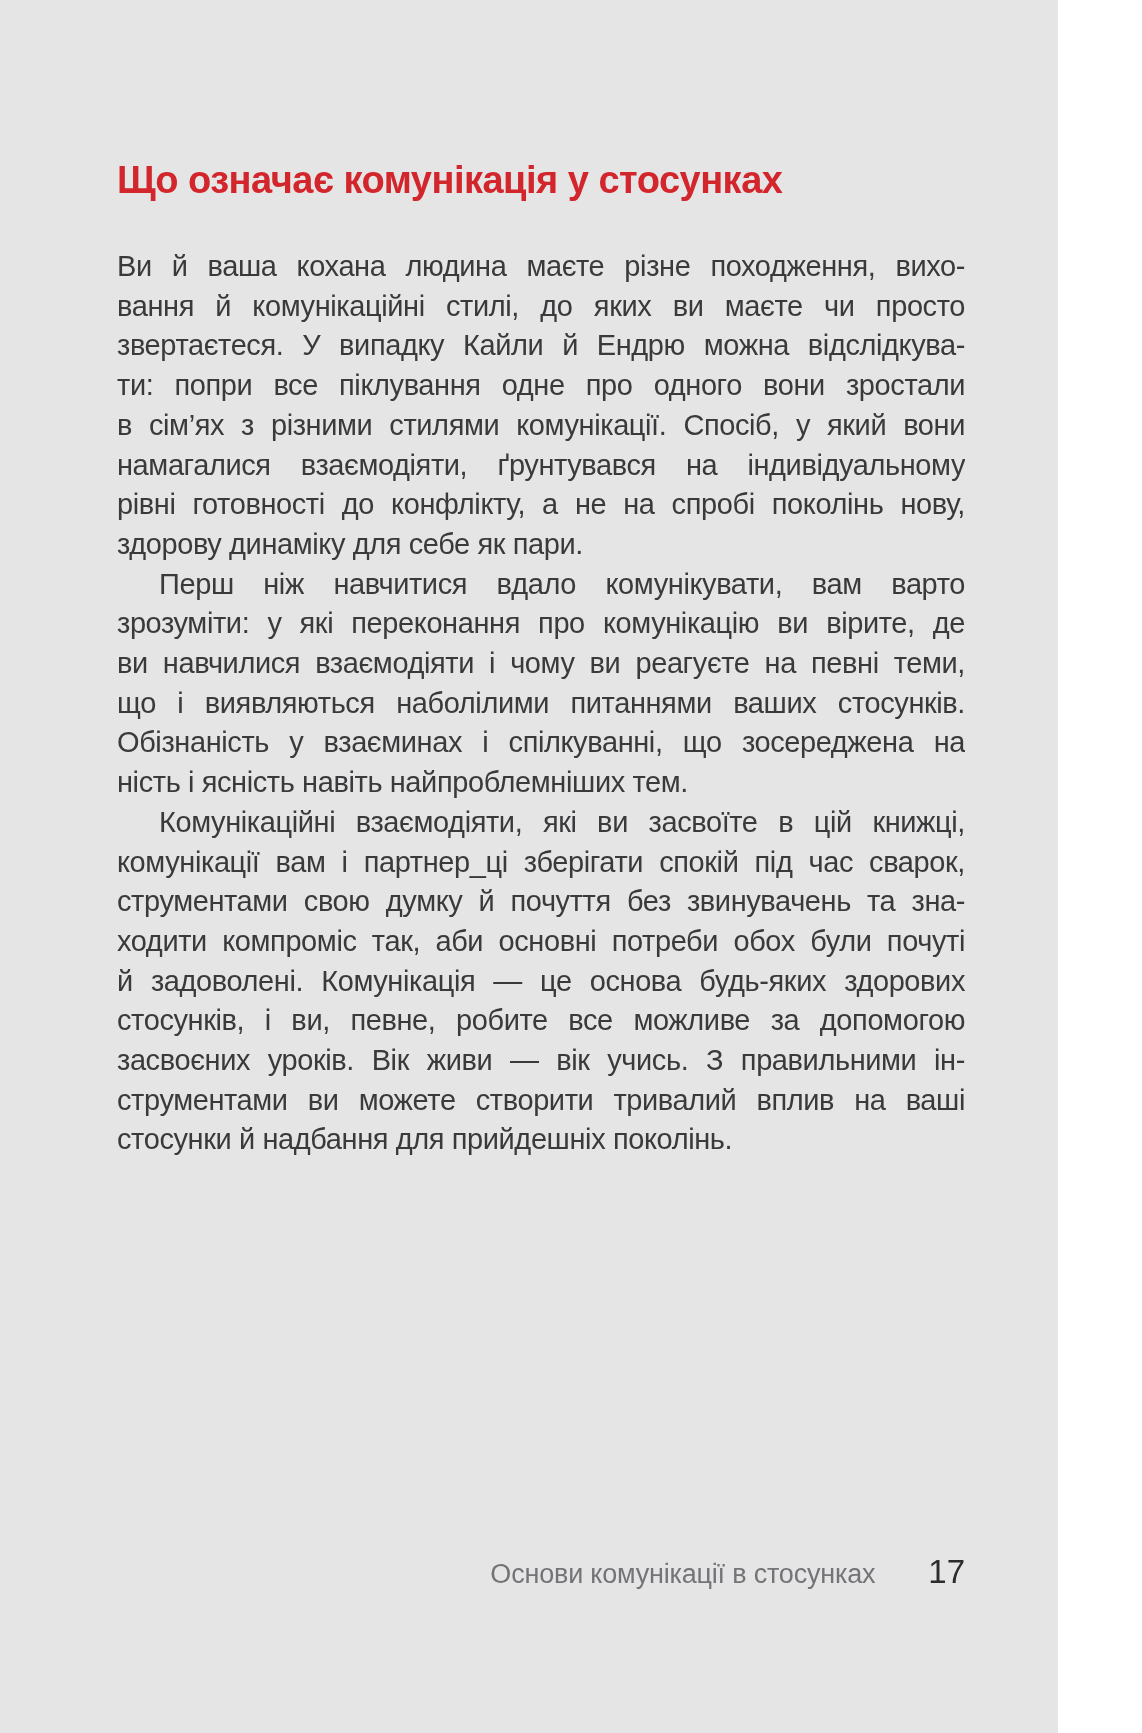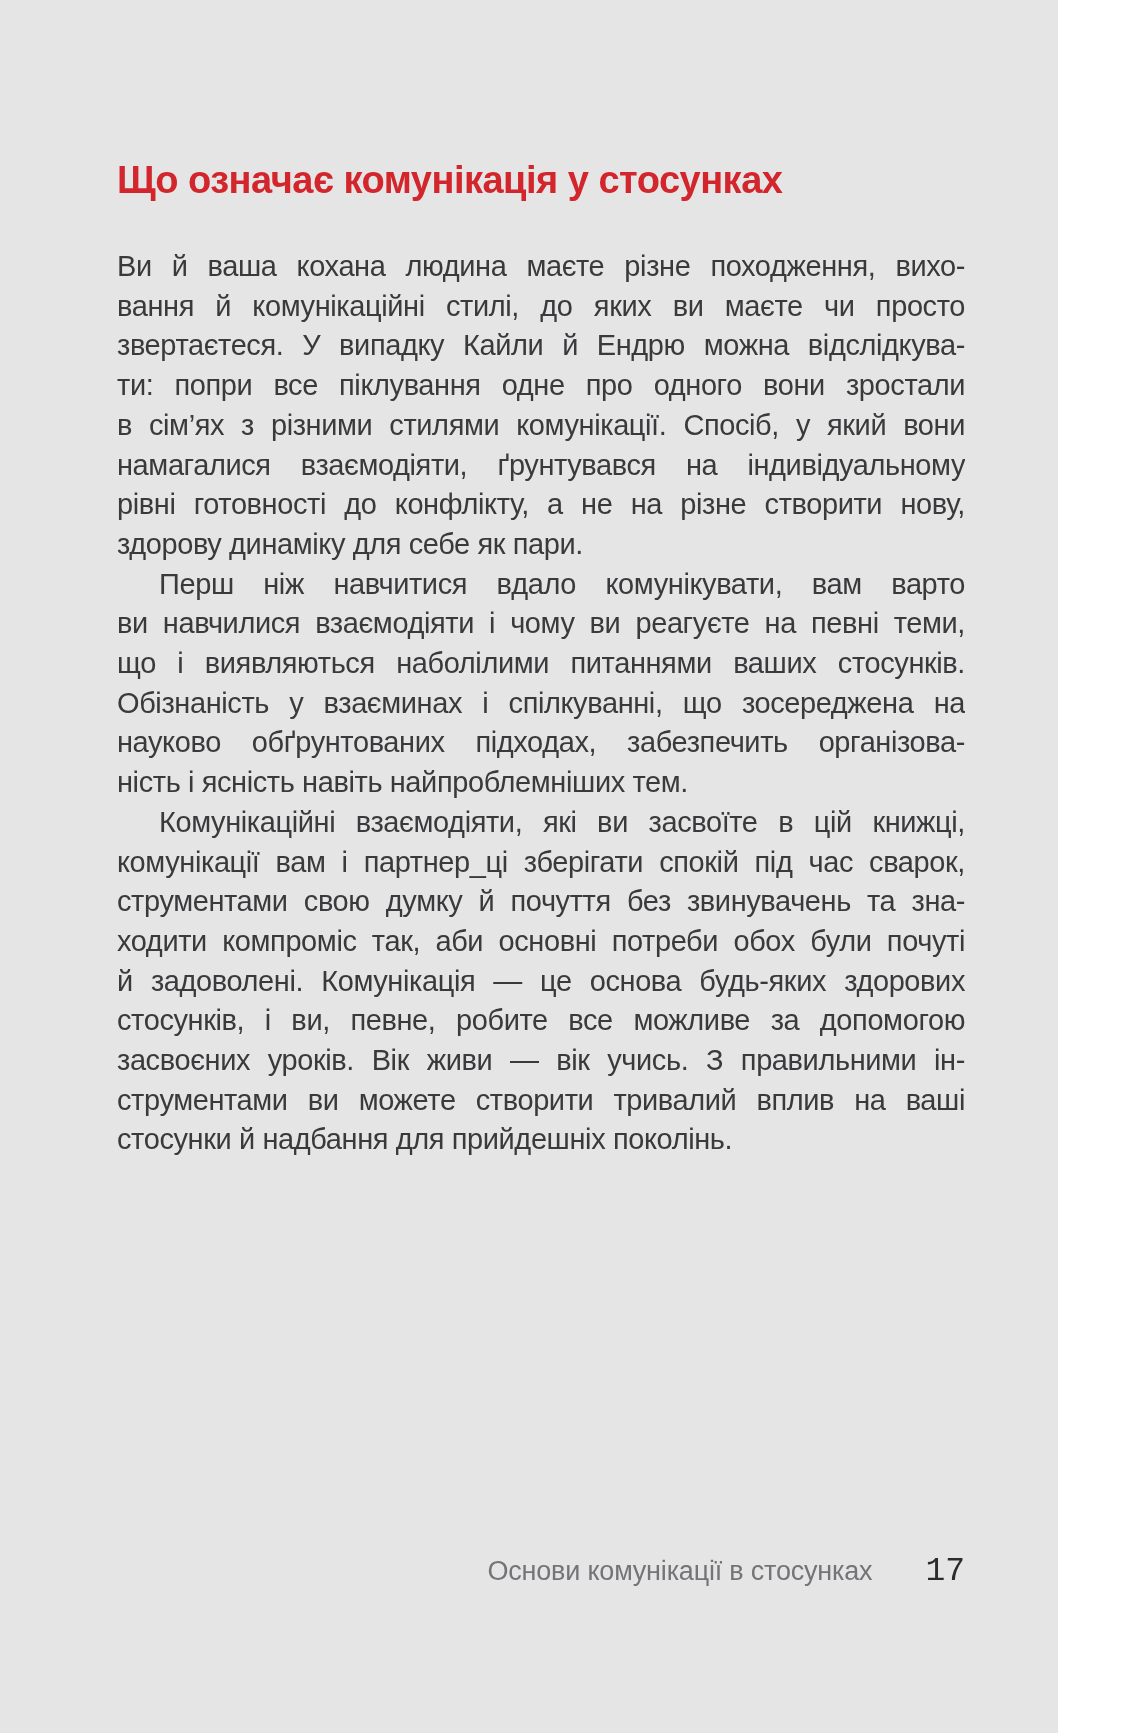--- a/index.html
+++ b/index.html
@@ -47,21 +47,21 @@
     justify-content:flex-end;
     align-items:baseline;
   }
   .running-title {
     color:#747478;
     font-size:27px;
     letter-spacing:-0.2px;
     text-align:center;
   }
   .page-number {
-    font-family:Liberation Mono, monospace;
+    font-family:Liberation Sans, sans-serif;
     color:#2c2c2e;
     font-size:33px;
     margin-left:53px;
   }
 </style>
 </head>
 <body>
 
 <div class="page">
 
@@ -69,30 +69,30 @@
 
   <div class="content">
 
     <div class="paragraph">
       <div class="line">Ви й ваша кохана людина маєте різне походження, вихо-</div>
       <div class="line">вання й комунікаційні стилі, до яких ви маєте чи просто</div>
       <div class="line">звертаєтеся. У випадку Кайли й Ендрю можна відслідкува-</div>
       <div class="line">ти: попри все піклування одне про одного вони зростали</div>
       <div class="line">в сім’ях з різними стилями комунікації. Спосіб, у який вони</div>
       <div class="line">намагалися взаємодіяти, ґрунтувався на індивідуальному</div>
-      <div class="line">рівні готовності до конфлікту, а не на різне створити нову,</div>
+      <div class="line">рівні готовності до конфлікту, а не на спробі поколінь нову,</div>
       <div class="line p-last">здорову динаміку для себе як пари.</div>
     </div>
 
     <div class="paragraph">
       <div class="line p-indent">Перш ніж навчитися вдало комунікувати, вам варто</div>
+      <div class="line">зрозуміти: у які переконання про комунікацію ви вірите, де</div>
       <div class="line">ви навчилися взаємодіяти і чому ви реагуєте на певні теми,</div>
       <div class="line">що і виявляються наболілими питаннями ваших стосунків.</div>
       <div class="line">Обізнаність у взаєминах і спілкуванні, що зосереджена на</div>
-      <div class="line">науково обґрунтованих підходах, забезпечить організова-</div>
       <div class="line p-last">ність і ясність навіть найпроблемніших тем.</div>
     </div>
 
     <div class="paragraph">
       <div class="line p-indent">Комунікаційні взаємодіяти, які ви засвоїте в цій книжці,</div>
       <div class="line">комунікації вам і партнер_ці зберігати спокій під час сварок,</div>
       <div class="line">струментами свою думку й почуття без звинувачень та зна-</div>
       <div class="line">ходити компроміс так, аби основні потреби обох були почуті</div>
       <div class="line">й задоволені. Комунікація — це основа будь-яких здорових</div>
       <div class="line">стосунків, і ви, певне, робите все можливе за допомогою</div>

